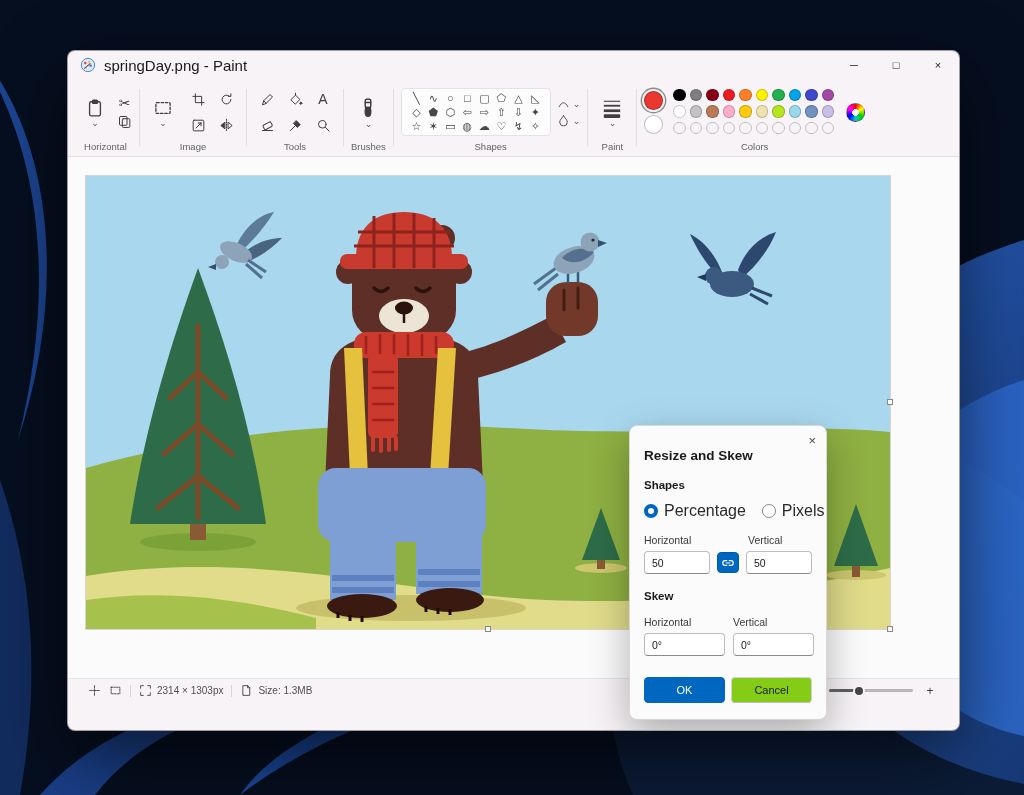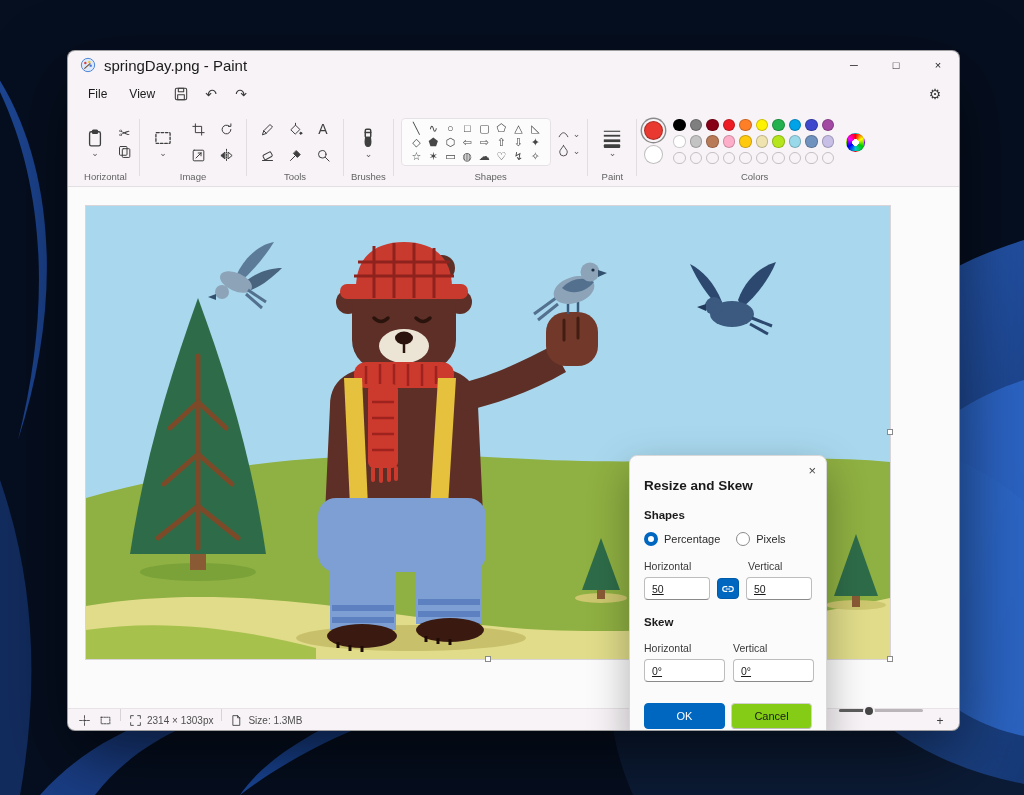--- a/index.html
+++ b/index.html
@@ -68,42 +68,42 @@
   .handle { position:absolute; width:6px; height:6px; background:#fff; border:1px solid #8a8a8a; }
 
   
   .dialog { position:absolute; left:561px; top:268px; width:198px; padding:12px 14px 16px;
             background:#fbfbfc; border:1px solid #d8d8d8; border-radius:8px;
             box-shadow:0 14px 40px rgba(0,0,0,.30); }
   .dlg-close { position:absolute; top:7px; right:10px; background:none; border:none; font-size:13px; color:#4a4a4a; }
   .dlg-title { font-size:13.5px; font-weight:bold; margin-top:10px; color:#1a1a1a; }
   .dlg-section { font-size:11.5px; font-weight:bold; margin-top:16px; color:#1a1a1a; }
   .radio-row { display:flex; gap:16px; margin-top:11px; }
-  .radio { display:flex; align-items:center; gap:6px; font-size:11px; color:#2a2a2a; }
+  .radio { display:flex; align-items:center; gap:6px; font-size:16px; color:#2a2a2a; }
   .radio-dot { width:14px; height:14px; border-radius:50%; border:1px solid #8b8b8b; background:#fff; }
   .radio-dot.checked { border:4px solid #0067c0; }
   .field-labels { display:flex; margin-top:14px; font-size:10.5px; color:#3a3a3a; }
   .field-labels .w1 { width:104px; }
   .field-labels .w2 { width:89px; }
-  .field-row { display:flex; align-items:center; gap:7px; margin-top:5px;text-decoration:underline; }
+  .field-row { display:flex; align-items:center; gap:7px; margin-top:5px; }
   .dlg-input { width:66px; height:23px; font-size:10.5px; padding:0 7px; border:1px solid #bdbdbd;
                border-bottom-color:#8a8a8a; border-radius:4px; background:#fff; color:#1a1a1a;
                font-family:"Liberation Sans","DejaVu Sans",sans-serif; }
   .dlg-input.wide { width:81px; }
   .field-row.skew { gap:8px; }
   .link-btn { width:24px; height:21px; background:#0067c0; border:1px solid #005ba8; border-radius:4px;
               display:flex; align-items:center; justify-content:center; }
   .btn-row { display:flex; gap:6px; margin-top:21px; }
   .btn { width:82px; height:26px; font-size:11px; border-radius:4px; background:#84cc16;
          border:1px solid #d2d2d2; border-bottom-color:#bdbdbd; color:#1a1a1a;
          font-family:"Liberation Sans","DejaVu Sans",sans-serif; }
   .btn.primary { background:#0067c0; border-color:#0067c0; color:#fff; }
 
   
-  .statusbar { height:24px; display:flex; padding:0 10px; gap:8px;
+  .statusbar { height:24px; display:flex; align-items:center; padding:0 20px; gap:8px;
                border-top:1px solid #e7e3e6; font-size:10px; color:#4f4f4f; }
   .sdiv { width:1px; height:12px; background:#d7d3d6; }
   .s-item { display:flex; align-items:center; gap:5px; }
   .spacer { flex:1; }
   .zoom-btn { background:none; border:none; font-size:12px; color:#3f3f3f; width:18px; }
   .slider { position:relative; width:84px; height:3px; background:#b9b5b8; border-radius:2px; }
   .slider-fill { position:absolute; left:0; top:0; height:3px; width:36%; background:#5a5a5a; border-radius:2px; }
   .slider-thumb { position:absolute; left:36%; top:50%; transform:translate(-50%,-50%);
                   width:12px; height:12px; border-radius:50%; background:#454545; border:2px solid #f7f3f6; }
 </style>
@@ -142,40 +142,20 @@
       <path d="M7 17 L15 10" stroke="#7a4a28" stroke-width="1.6" stroke-linecap="round"></path>
     </svg>
     <span class="title-text">springDay.png - Paint</span>
     <div class="caption-buttons">
       <button class="cap-btn">─</button>
       <button class="cap-btn">□</button>
       <button class="cap-btn">×</button>
     </div>
   </div>
 
-  <div class="menubar">
-    <button class="menu-item">File</button>
-    <button class="menu-item">View</button>
-    <button class="tb-icon-btn">
-      <svg class="ic" width="16" height="16" viewBox="0 0 24 24">
-        <rect x="3.5" y="3.5" width="17" height="17" rx="2"></rect>
-        <rect x="8" y="3.5" width="8" height="5"></rect>
-        <rect x="7" y="13" width="10" height="7.5"></rect>
-      </svg>
-    </button>
-    <button class="tb-icon-btn">
-        <span>↶</span>
-      </button>
-    <button class="tb-icon-btn">
-        <span>↷</span>
-      </button>
-    <button class="tb-icon-btn right">
-        <span>⚙</span>
-      </button>
-  </div>
 
   <div class="ribbon">
 
     <div class="rgroup">
       <div class="rgroup-content">
         <button class="big-btn">
           <svg class="ic" width="20" height="20" viewBox="0 0 24 24">
             <rect x="5.5" y="4.5" width="13" height="17" rx="2"></rect>
             <rect x="9" y="2.5" width="6" height="4" rx="1" fill="#3f3f3f"></rect>
           </svg>

